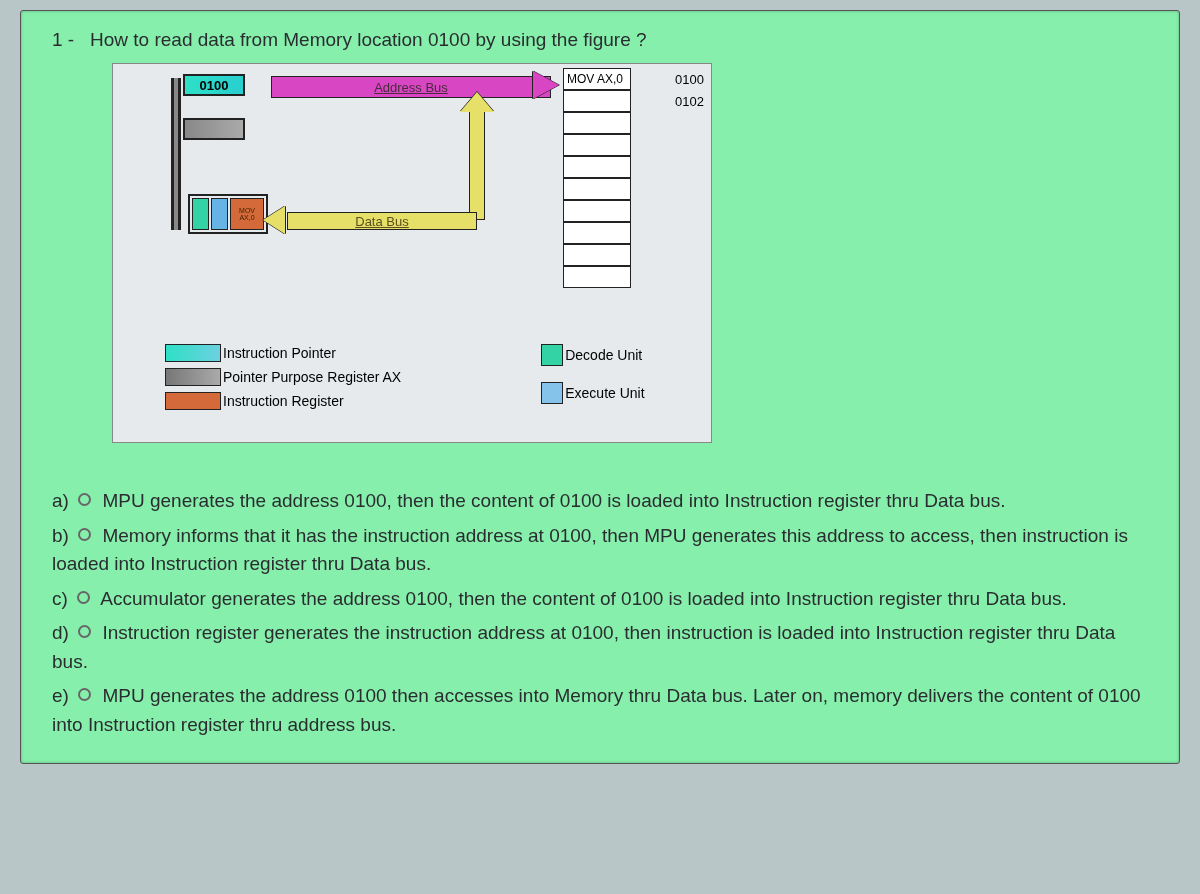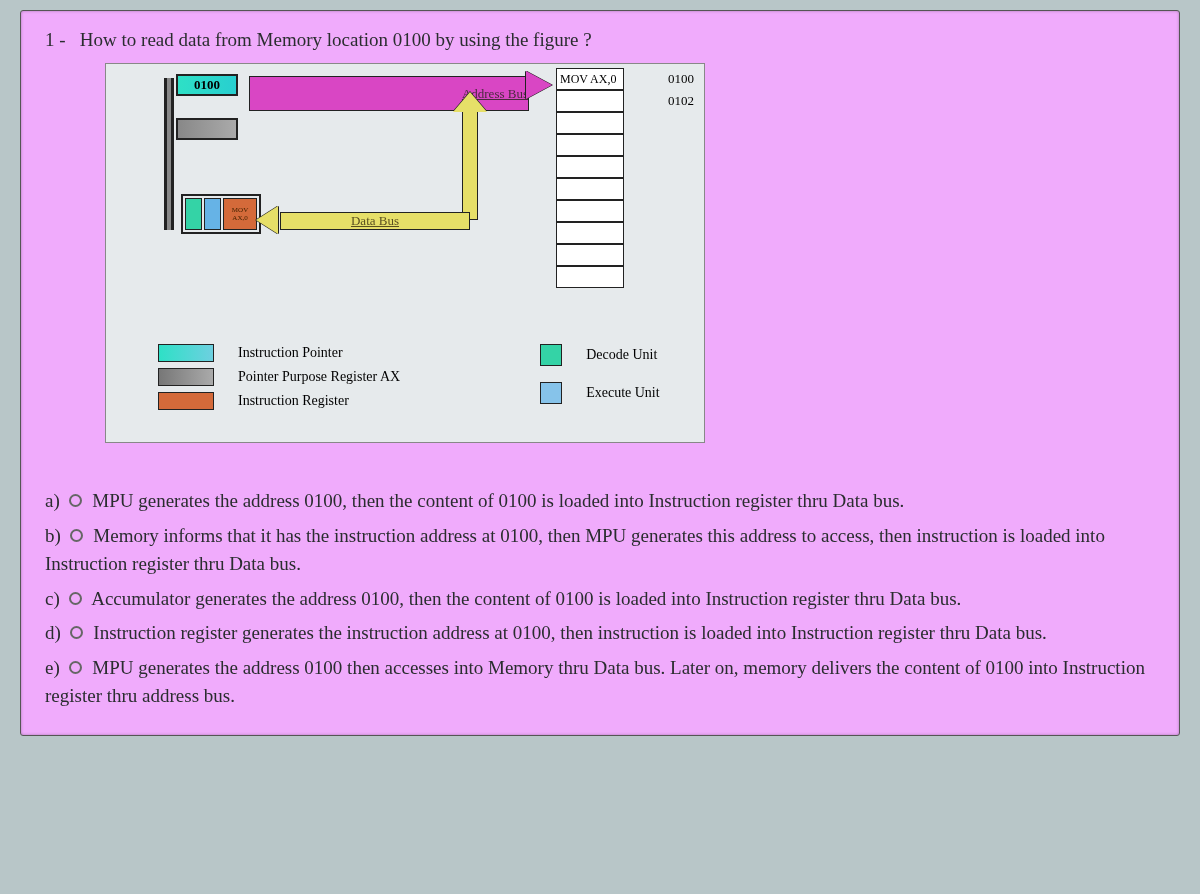--- a/index.html
+++ b/index.html
@@ -5,28 +5,27 @@
   * { box-sizing: border-box; }
   body {
     margin: 0;
     padding: 0;
     font-family: Arial, sans-serif;
     background: #b8c6c8;
     min-height: 894px;
     width: 1200px;
   }
   .page {
-    background: #f0abfc;
+    background: #86efac;
     margin: 10px auto;
-    padding: 18px 24px;
+    padding: 18px 31px;
     border: 1px solid #555;
     border-radius: 3px;
     width: 1160px;
     box-shadow: inset 0 0 3px rgba(0,0,0,0.3);
-    font-family: Liberation Serif, serif;
   }
   .question-title {
     font-size: 19px;
     color: #2a2d2f;
     margin-bottom: 12px;
   }
   .diagram-area {
     position: relative;
     background: #e6eaec;
     width: 600px;
@@ -70,25 +69,25 @@
   }
   .conn-v {
     position: absolute;
     border-left: 3px solid #222;
     border-right: 3px solid #222;
     background: #888;
     width: 10px;
   }
   .address-bus {
     position: absolute;
-    left: 143px; top: 12px;
-    width: 280px; height: 35px;
+    left: 158px; top: 12px;
+    width: 280px; height: 22px;
     background: #d946c4;
     border: 1px solid #222;
-    display: flex; align-items: center; justify-content: flex-end;
+    display: flex; align-items: center; justify-content: center;
     font-size: 13px; color: #4a2a3d;
     text-decoration: underline;
   }
   .address-arrow {
     position: absolute;
     left: 420px; top: 7px;
     width: 0; height: 0;
     border-top: 14px solid transparent;
     border-bottom: 14px solid transparent;
     border-left: 26px solid #d946c4;
@@ -153,21 +152,21 @@
   .legend {
     position: absolute;
     left: 52px; top: 280px;
     font-size: 14px;
     display: flex;
     gap: 140px;
   }
   .legend-col {
     display: flex; flex-direction: column; gap: 6px;
   }
-  .legend-item { display: flex; align-items: center; gap: 24px; }
+  .legend-item { display: flex; align-items: center; gap: 2px; }
   .legend-box {
     width: 56px; height: 18px;
     border: 1px solid #222;
   }
   .legend-box.sm { width: 22px; height: 22px; }
   .lb-ip { background: linear-gradient(90deg,#2ee0c6,#6dd0e0); }
   .lb-ax { background: linear-gradient(90deg,#777,#aaa); }
   .lb-ir { background: #d46a3a; }
   .lb-dec { background: #34d3a6; }
   .lb-exe { background: #86c3ea; }

